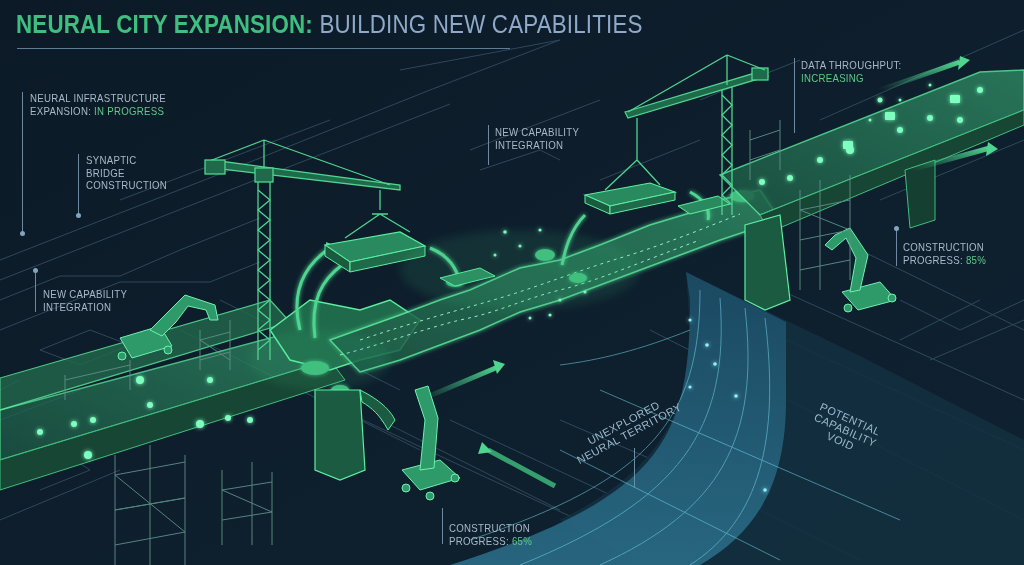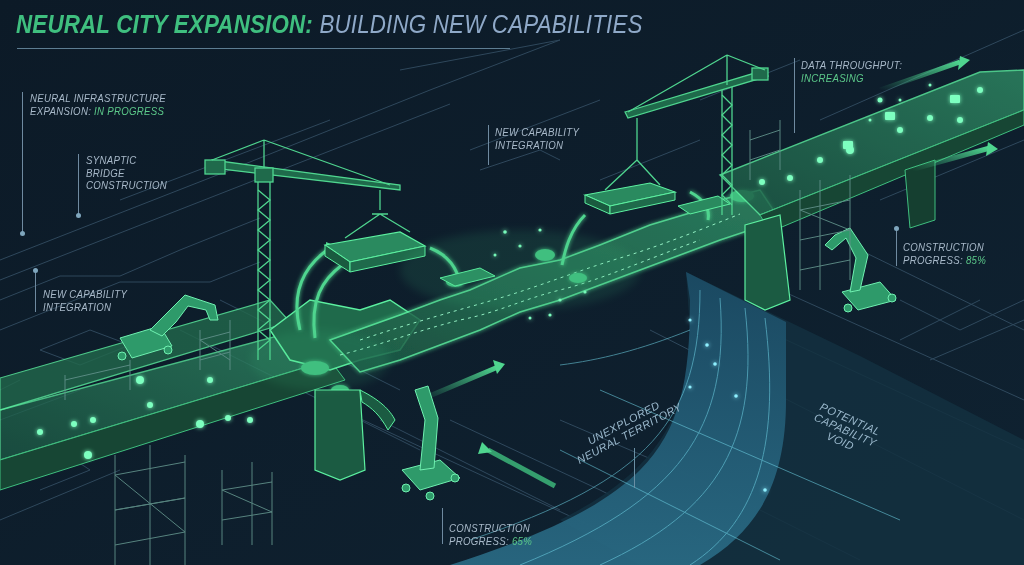--- a/index.html
+++ b/index.html
@@ -2,21 +2,21 @@
 <html><head>
   <meta charset="utf-8">
   <style>
     html, body { margin: 0; padding: 0; }
     body {
       width: 1024px; height: 565px; overflow: hidden;
       background: #0d1c2a;
       font-family: "Liberation Sans", "DejaVu Sans", sans-serif;
       position: relative;
     }
-    #stage { position: absolute; left: 0; top: 0; width: 1024px; height: 565px; font-style: italic; }
+    #stage { position: absolute; left: 0; top: 0; width: 1024px; height: 565px; }
     .title {
       position: absolute; left: 16px; top: 9px;
       font-family: "Liberation Sans", sans-serif;
       font-size: 26px; letter-spacing: 0.2px; white-space: nowrap;
       transform: scaleX(0.86); transform-origin: left top;
     }
     .title .accent { color: #3fbf7f; font-weight: bold; }
     .title .rest { color: #8fa9c8; font-weight: normal; }
     .title-rule {
       position: absolute; left: 17px; top: 48px; width: 493px; height: 1px;

